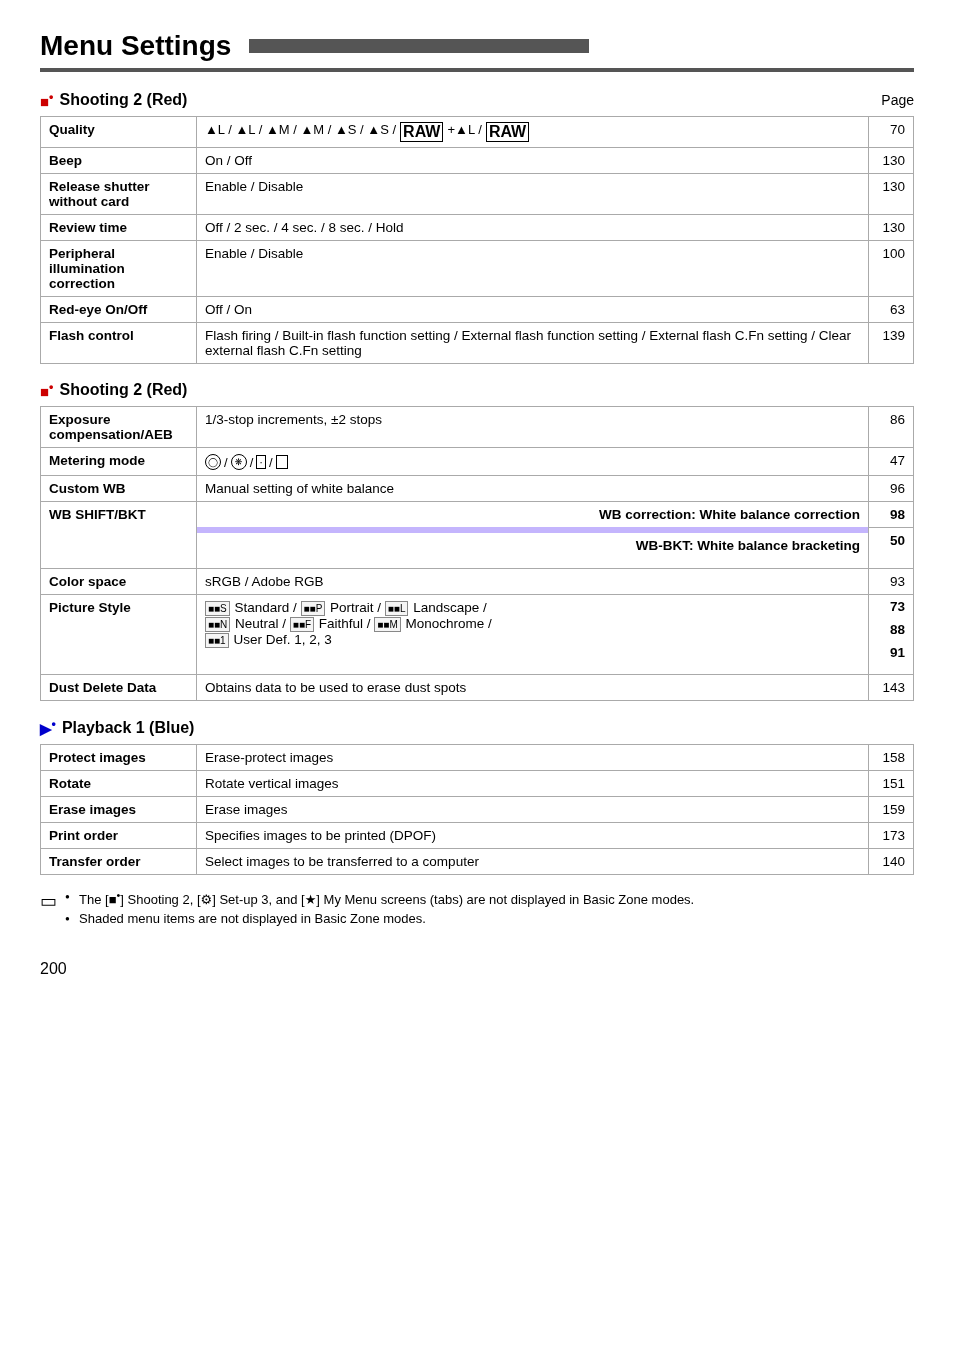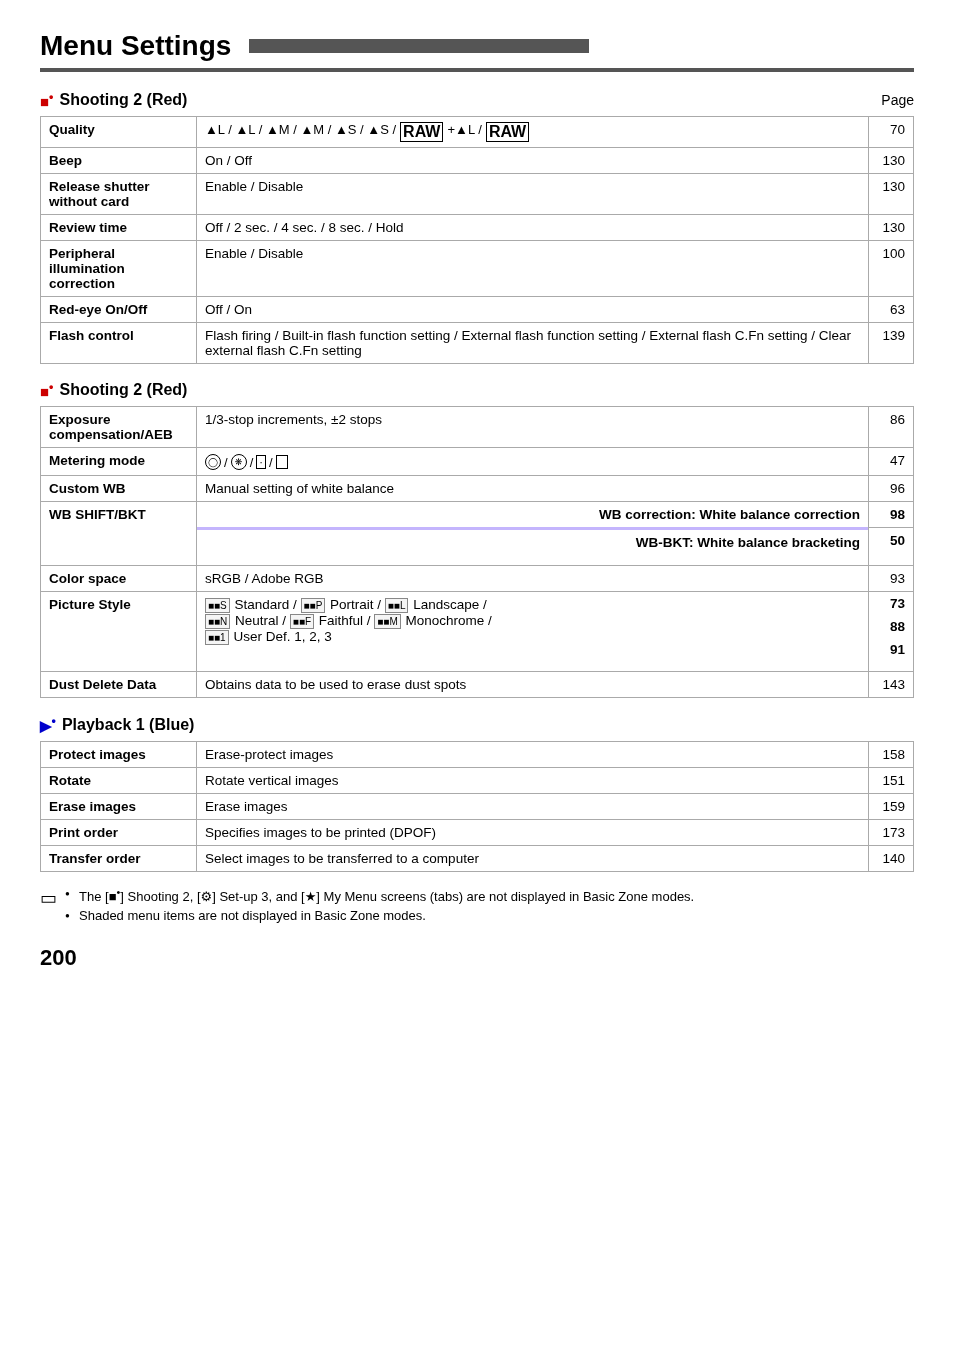--- a/index.html
+++ b/index.html
@@ -105,23 +105,23 @@
     }
     .notes-section .notes-content ul li::before {
       content: "●";
       position: absolute;
       left: 0;
       font-size: 8px;
       top: 3px;
     }
 
     .page-number-footer {
-      font-size: 22px;
-      font-weight: bold;
-      margin-top: 18px;
+      font-size: 16px;
+      font-weight: normal;
+      margin-top: 30px;
     }
 
     .quality-icons {
       display: inline-flex;
       align-items: flex-start;
       gap: 4px;
       font-size: 13px;
     }
 
     .metering-icons {
@@ -250,21 +250,21 @@
       <td>Custom WB</td>
       <td>Manual setting of white balance</td>
       <td class="page-num">96</td>
     </tr>
     <tr>
       <td>WB SHIFT/BKT</td>
       <td style="padding:0;">
         <table style="width:100%;border:none;border-collapse:collapse;">
           <tbody>
               <tr>
-                <td style="border:none;border-bottom:3px solid #c4b5fd;padding:5px 8px;">WB correction: White balance correction</td>
+                <td style="border:none;border-bottom:6px solid #c4b5fd;padding:5px 8px;">WB correction: White balance correction</td>
               </tr>
           <tr>
                 <td style="border:none;padding:5px 8px;">WB-BKT: White balance bracketing</td>
               </tr>
         </tbody>
           </table>
       </td>
       <td class="page-num" style="padding:0;vertical-align:top;">
         <table style="width:100%;border:none;border-collapse:collapse;">
           <tbody>

